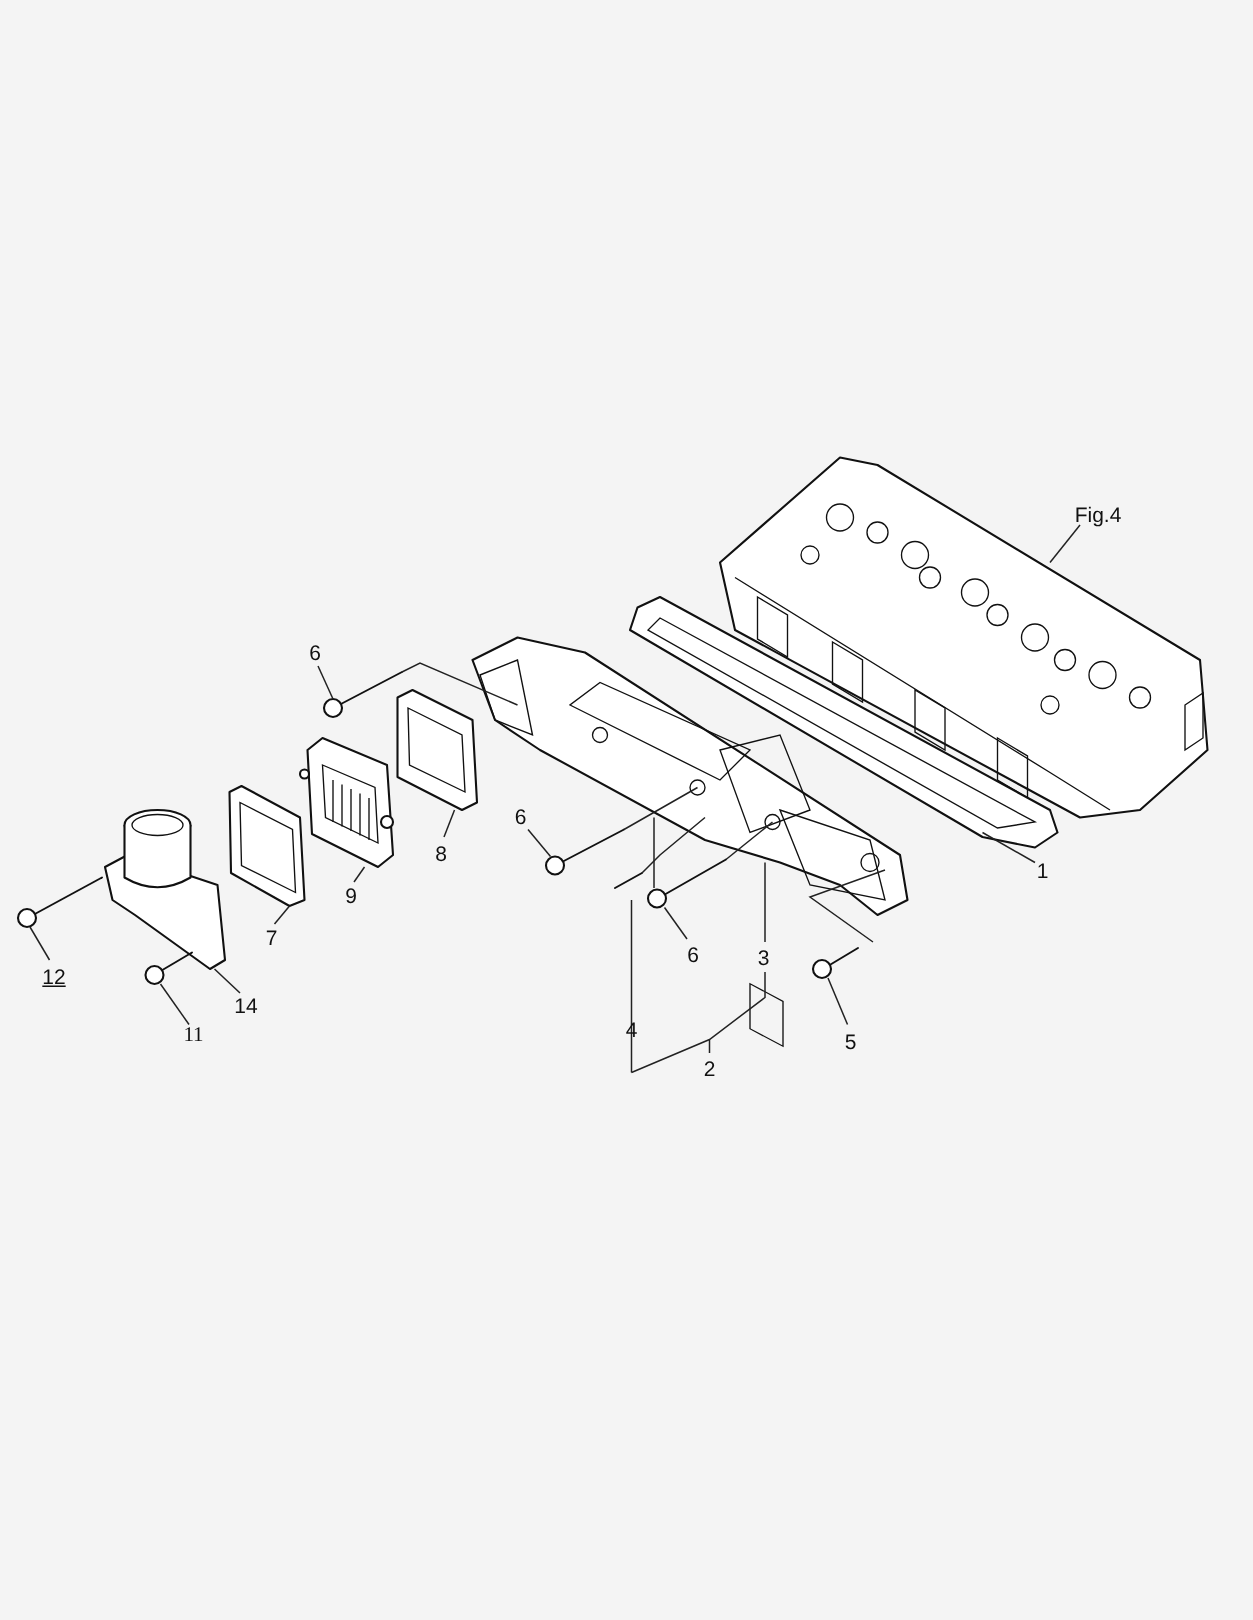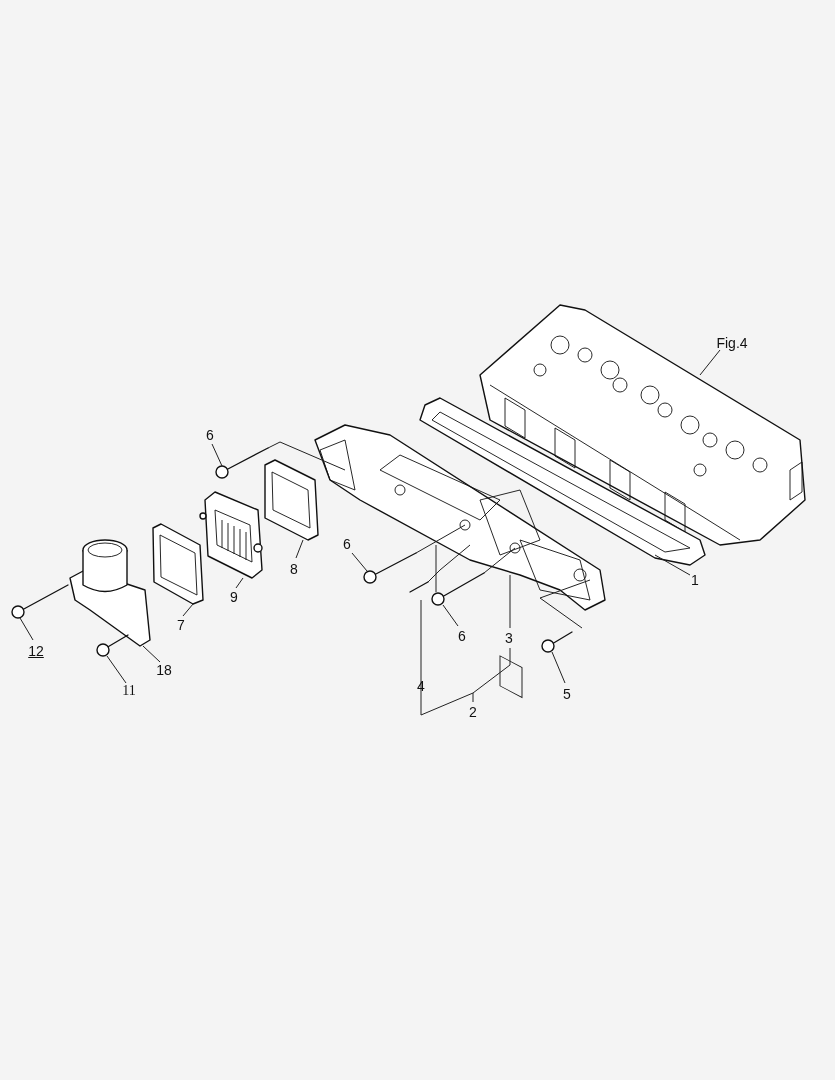--- a/index.html
+++ b/index.html
@@ -138,15 +138,15 @@
 <div class="callout" style="left:473px;top:712px;">2</div>
 <div class="callout" style="left:509px;top:638px;">3</div>
 <div class="callout" style="left:421px;top:686px;">4</div>
 <div class="callout" style="left:567px;top:694px;">5</div>
 <div class="callout" style="left:210px;top:435px;">6</div>
 <div class="callout" style="left:347px;top:544px;">6</div>
 <div class="callout" style="left:462px;top:636px;">6</div>
 <div class="callout" style="left:181px;top:625px;">7</div>
 <div class="callout" style="left:294px;top:569px;">8</div>
 <div class="callout" style="left:234px;top:597px;">9</div>
-<div class="callout" style="left:164px;top:670px;">18</div>
+<div class="callout" style="left:164px;top:670px;">14</div>
 <div class="callout" style="left:129px;top:691px;font-family:Liberation Serif, serif;">11</div>
 <div class="callout" style="left:36px;top:651px;text-decoration:underline;">12</div>
 
 </body></html>

